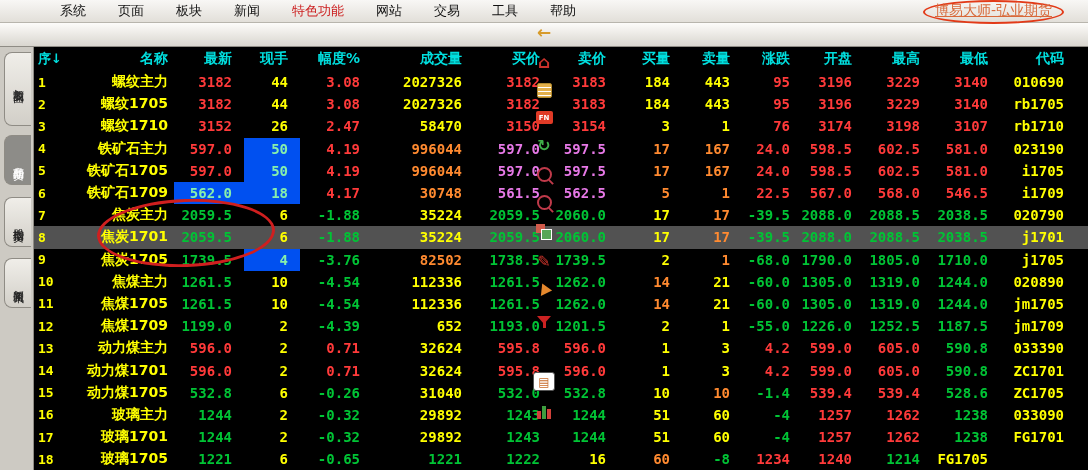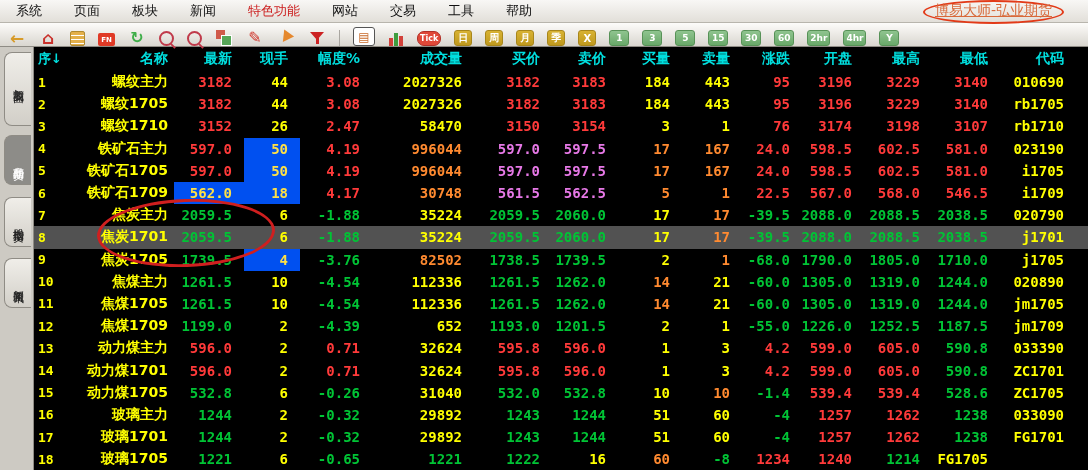--- a/index.html
+++ b/index.html
@@ -8,21 +8,21 @@
   
   .menubar{height:22px;background:linear-gradient(#f8f7f5,#e2dfd9);border-bottom:1px solid #b8b5ad;
            display:flex;align-items:center;position:relative;font-size:13px;color:#111;}
   .menu-item{padding:0 16px;cursor:default;}
   .menu-item.hl{color:#cc2020;}
   .app-title-wrap{position:absolute;right:24px;top:0px;border:2px solid #e23a18;border-radius:50%;
                   padding:0 10px 2px 10px;}
   .app-title-wrap .t{font-size:14px;color:#d8693a;white-space:nowrap;text-decoration:underline;}
   
   .toolbar{height:23px;background:linear-gradient(#fdfcfa,#d9d6cf);border-bottom:1px solid #8f8c85;
-           display:flex;align-items:flex-end;gap:13px;padding:0 8px;}
+           display:flex;align-items:center;gap:13px;padding:0 8px;flex-direction:column;}
   .tb-icon{width:18px;height:17px;display:flex;align-items:center;justify-content:center;
            font-weight:bold;position:relative;flex:0 0 auto;}
   .back-icon::before{content:"←";color:#d79b2a;font-size:17px;}
   .home-icon::before{content:"⌂";color:#c9312b;font-size:17px;}
   .notes-icon{width:13px;height:13px;border:1px solid #b08a30;border-radius:2px;
               background:repeating-linear-gradient(180deg,#e3b04b 0 3px,#fff 3px 4px);}
   .fn-icon{width:17px;height:13px;background:#e03a26;border-radius:2px;color:#fff;font-size:7px;}
   .refresh-icon::before{content:"↻";color:#3fae49;font-size:16px;}
   .zoom-in-icon,.zoom-out-icon{width:11px;height:11px;border:2px solid #c03a4a;border-radius:50%;
       color:#c03a4a;font-size:10px;line-height:10px;justify-content:center;}
@@ -77,31 +77,31 @@
   .trow{height:22.2px;}
   .trow.hl-row{background:#525252;}
   .cell{display:flex;justify-content:flex-end;align-items:center;padding-right:12px;
         font-family:"DejaVu Sans Mono","DejaVu Sans",monospace;font-weight:bold;font-size:14px;
         white-space:nowrap;overflow:hidden;}
   .cell:nth-child(1){justify-content:flex-start;padding-left:4px;padding-right:0;font-size:13px;}
   .cell:nth-child(2){padding-right:6px;font-family:"DejaVu Sans","Liberation Sans",sans-serif;}
   .cell:nth-child(15){padding-right:24px;}
   .hcell{color:#00dede;font-family:"DejaVu Sans","Liberation Sans",sans-serif;}
   .c-Y{color:#ffff00;} .c-R{color:#ff3a3a;} .c-G{color:#00c435;}
-  .c-O{color:#ff8a30;} .c-M{color:#e678e6;} .c-B{color:#fde047;background:#0050f0;}
+  .c-O{color:#ff8a30;} .c-M{color:#e678e6;} .c-B{color:#86efac;background:#0050f0;}
   
   .annot-ellipse{position:absolute;left:97px;top:199px;width:172px;height:62px;border:3px solid #d01f1f;
                  border-radius:50%;transform:rotate(-2deg);pointer-events:none;z-index:5;}
 </style>
 </head>
 <body>
 
 <div class="window">
   <div class="menubar">
-    <div id="menu-items" style="display:flex;align-items:flex-start;">
+    <div id="menu-items" style="display:flex;align-items:flex-start;margin-left:44px;">
         <span class="menu-item">系统</span>
         <span class="menu-item">页面</span>
         <span class="menu-item">板块</span>
         <span class="menu-item">新闻</span>
         <span class="menu-item hl">特色功能</span>
         <span class="menu-item">网站</span>
         <span class="menu-item">交易</span>
         <span class="menu-item">工具</span>
         <span class="menu-item">帮助</span>
       </div>

